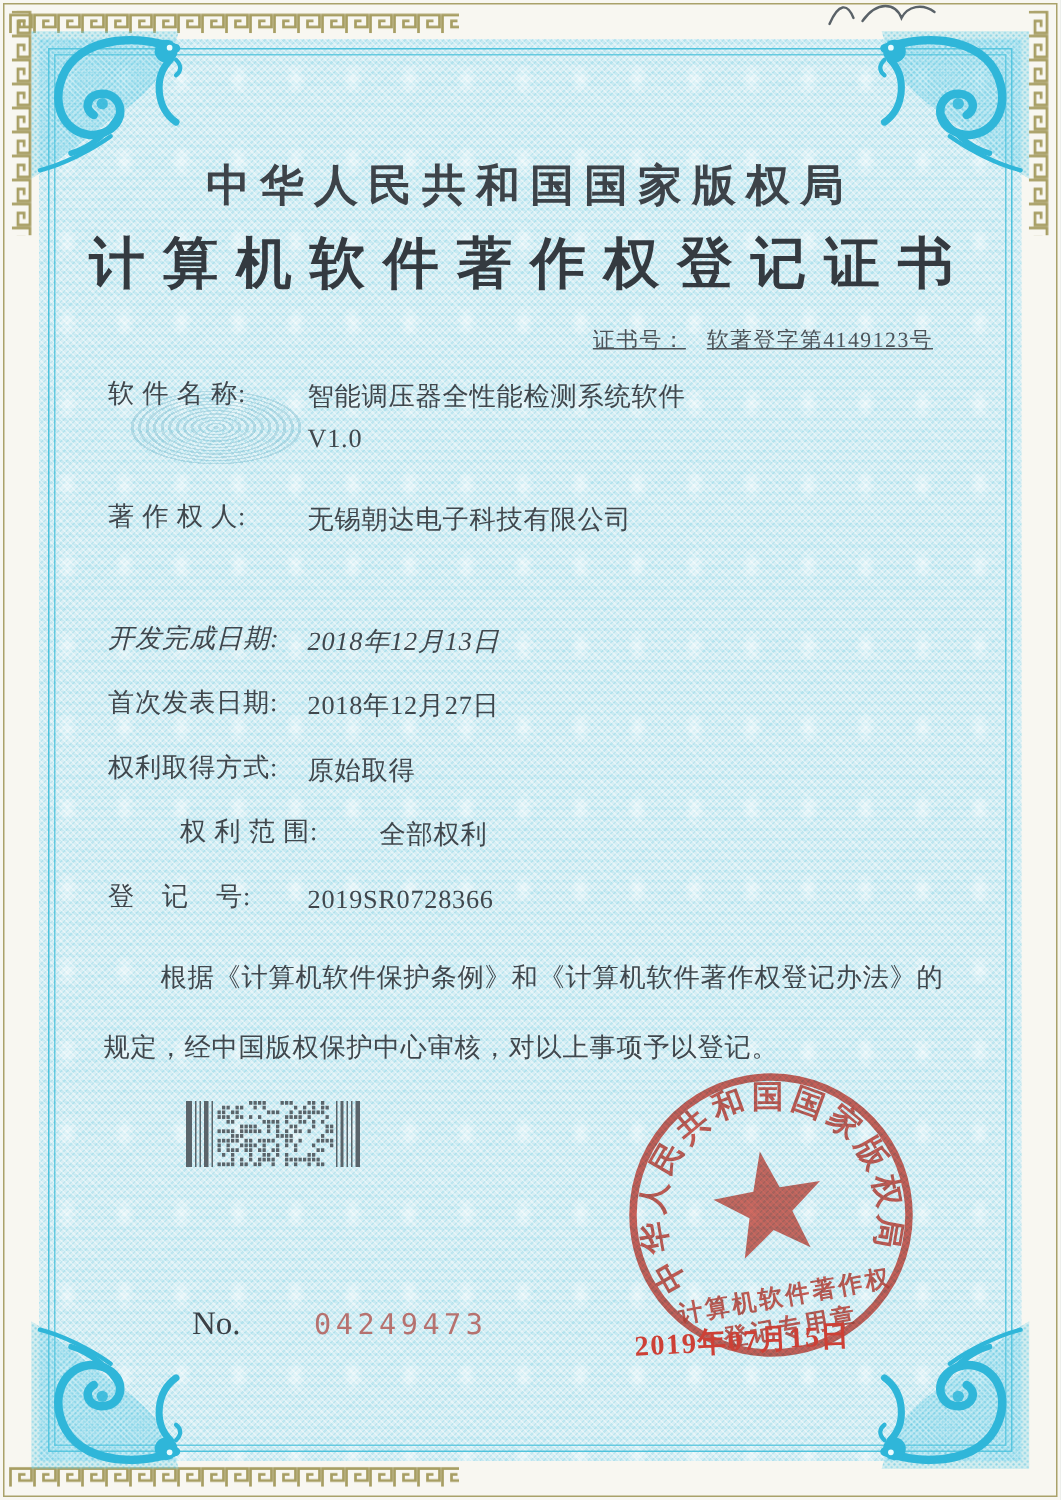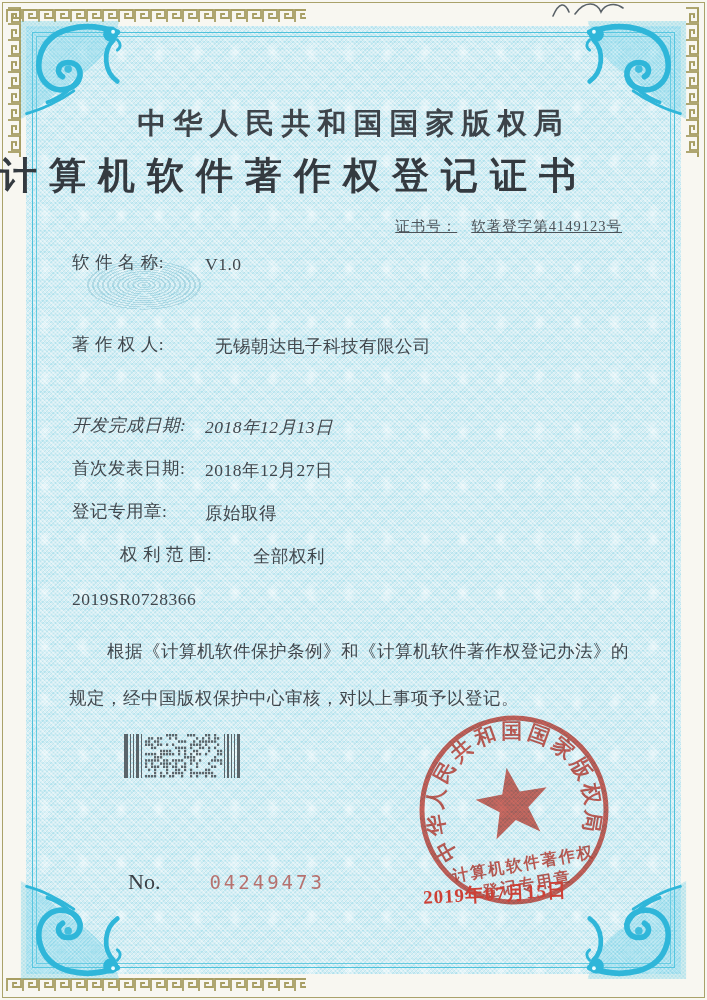--- a/index.html
+++ b/index.html
@@ -24,21 +24,21 @@
   .corner{position:absolute;width:104px;height:104px;}
   .corner.tl{left:19px;top:19px;}
   .corner.tr{right:19px;top:19px;transform:scaleX(-1);}
   .corner.bl{left:19px;bottom:19px;transform:scaleY(-1);}
   .corner.br{right:19px;bottom:19px;transform:scale(-1,-1);}
   .watermark{position:absolute;left:86px;top:260px;width:116px;height:50px;border-radius:50%;
     background:repeating-radial-gradient(ellipse at center, rgba(96,170,192,.30) 0 2px, rgba(0,0,0,0) 2px 5px);
     filter:blur(.4px);}
   .issuer{position:absolute;top:104px;left:0;right:0;text-align:center;
     font-size:29px;font-weight:bold;letter-spacing:7px;color:#3d4349;}
-  .cert-title{position:absolute;top:151px;left:0;right:0;text-align:left;
+  .cert-title{position:absolute;top:151px;left:0;right:0;text-align:center;
     font-size:37px;font-weight:bold;letter-spacing:12px;color:#343a40;}
   .certno-line{position:absolute;top:217px;right:85px;font-size:14.5px;color:#4c5359;letter-spacing:1px;text-decoration:underline;}
   .certno-line .gap{display:inline-block;width:14px;}
   .field-row{position:absolute;left:72px;display:flex;font-size:17.5px;color:#40474d;letter-spacing:.5px;justify-content:space-between;}
   .field-label{width:133px;flex:none;}
   .field-value span{display:block;line-height:28px;}
   .field-value span:empty{display:none;}
   .statement{position:absolute;left:69px;right:58px;font-size:17.5px;color:#40474d;
     letter-spacing:.5px;white-space:nowrap;}
   .statement.l1{top:639px;text-indent:38px;}
@@ -150,54 +150,56 @@
 
   <div class="issuer">中华人民共和国国家版权局</div>
   <div class="cert-title">计算机软件著作权登记证书</div>
   <div class="certno-line">
     <span>证书号：</span><span class="gap"></span><span>软著登字第4149123号</span>
   </div>
 
   <div class="field-row" style="top:250px;">
     <div class="field-label">软 件 名 称:</div>
     <div class="field-value">
+      <span>智能调压器全性能检测系统软件</span>
       <span>V1.0</span>
     </div>
   </div>
-  <div class="field-row" style="top:332px;gap:10px;">
+  <div class="field-row" style="top:332px;">
     <div class="field-label">著 作 权 人:</div>
     <div class="field-value">
       <span>无锡朝达电子科技有限公司</span>
     </div>
   </div>
   <div class="field-row" style="top:413px;font-style:italic;">
     <div class="field-label">开发完成日期:</div>
     <div class="field-value">
       <span>2018年12月13日</span>
     </div>
   </div>
   <div class="field-row" style="top:456px;">
     <div class="field-label">首次发表日期:</div>
     <div class="field-value">
       <span>2018年12月27日</span>
     </div>
   </div>
   <div class="field-row" style="top:499px;">
-    <div class="field-label">登记专用章:</div>
+    <div class="field-label">权利取得方式:</div>
     <div class="field-value">
       <span>原始取得</span>
     </div>
   </div>
   <div class="field-row" style="top:542px;margin-left:48px;">
     <div class="field-label">权 利 范 围:</div>
     <div class="field-value">
       <span>全部权利</span>
     </div>
   </div>
   <div class="field-row" style="top:585px;">
+    <div class="field-label">登　记　号:</div>
     <div class="field-value">
       <span>2019SR0728366</span>
     </div>
   </div>
 
   <div class="statement l1">根据《计算机软件保护条例》和《计算机软件著作权登记办法》的</div>
   <div class="statement l2">规定，经中国版权保护中心审核，对以上事项予以登记。</div>
 
   <svg class="barcode" width="118" height="44">
     <g fill="#4a5258" opacity=".88">

